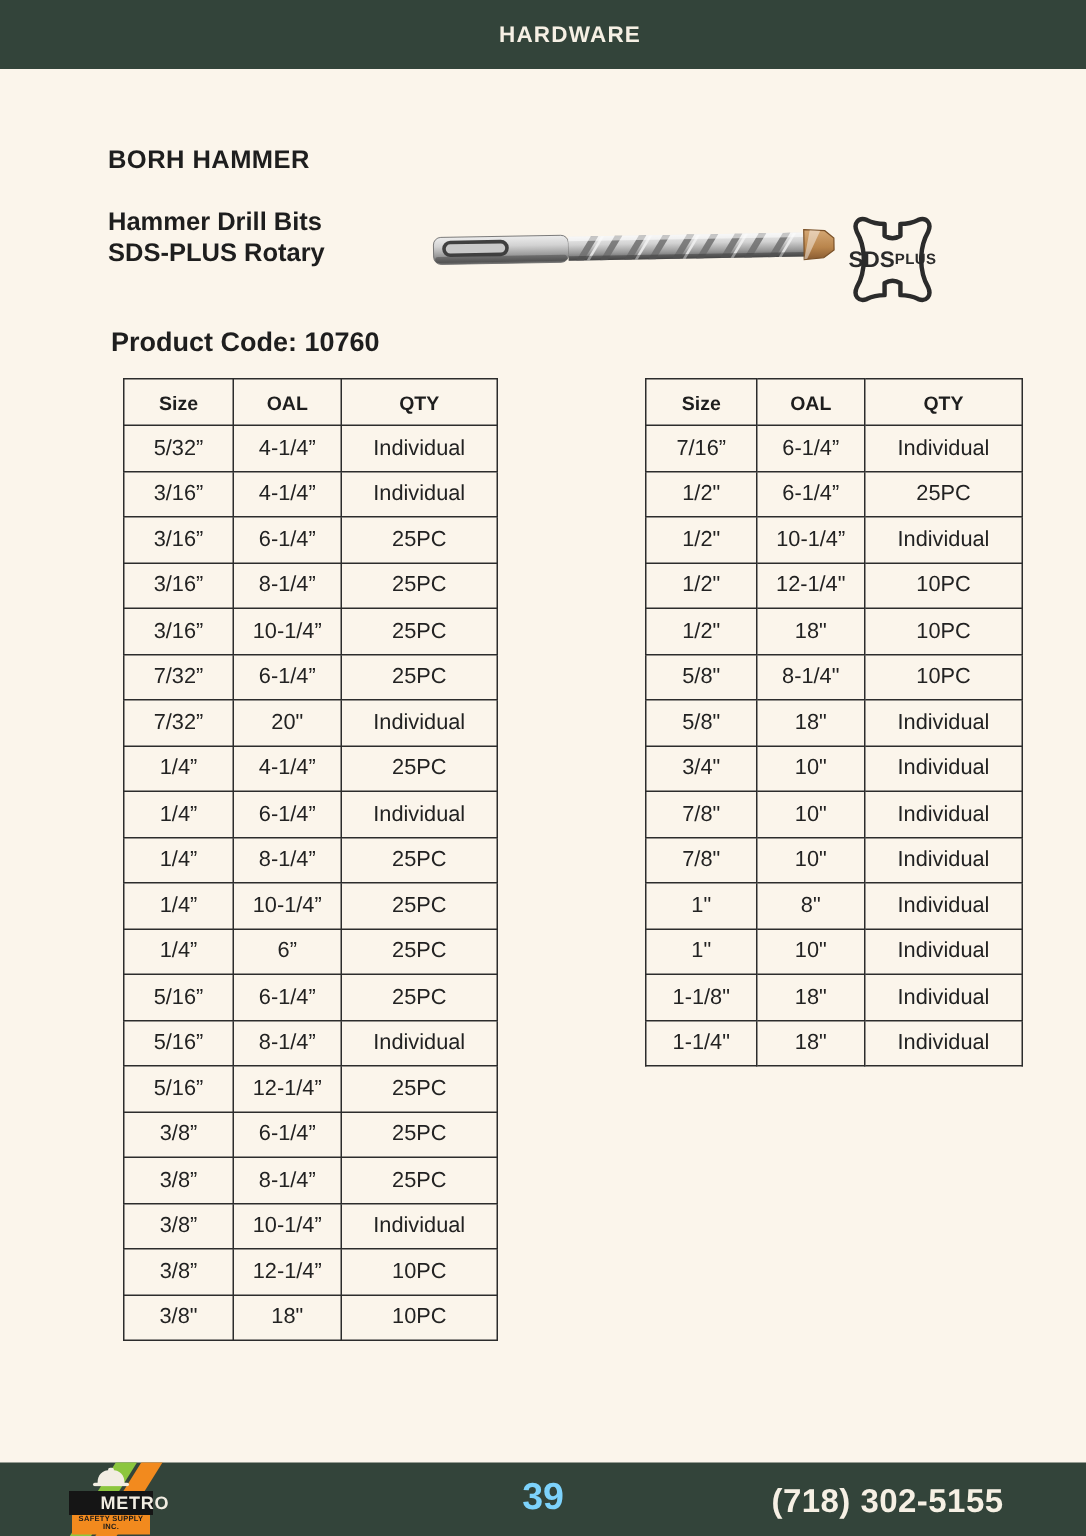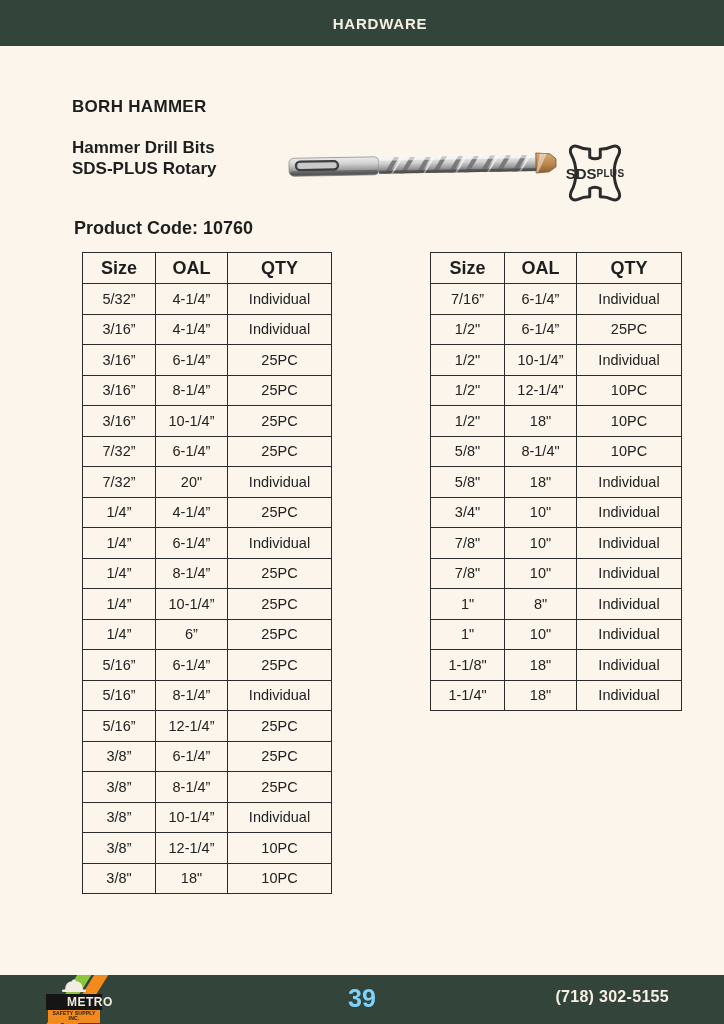--- a/index.html
+++ b/index.html
@@ -27,34 +27,34 @@
   .badge svg{display:block;}
   .badge .txt{position:absolute; left:0; top:0; width:66px; height:72px;
     display:flex; flex-direction:row; align-items:center; justify-content:center;}
   .badge .l1{font-size:15px; font-weight:800; color:#2B2B2B; line-height:15px;}
   .badge .l2{font-size:10px; font-weight:800; color:#2B2B2B; line-height:11px; letter-spacing:.3px;}
   
   table{border-collapse:collapse; table-layout:fixed; background:transparent;}
   .tbl-left{position:absolute; left:82px;  top:252px; width:249px;}
   .tbl-right{position:absolute; left:430px; top:252px; width:251px;}
   th,td{border:1.5px solid #2C2C2C; text-align:center; padding:0;}
-  th{height:30px; font-size:18px; font-weight:800;}
+  th{height:30px; font-size:13px; font-weight:800;}
   td{height:29.5px; font-size:14.5px; font-weight:400; color:#222;}
   
   .bottom-bar{
     position:absolute; left:0; top:975px; width:724px; height:49px;
     background:#33443A; overflow:hidden;
   }
   .page-num{
     position:absolute; left:0; top:9px; width:724px; text-align:center;
     color:#7dd3fc; font-size:25px; font-weight:800;
   }
   .phone{
     position:absolute; right:55px; top:13px;
-    color:#F6F0E4; font-size:16px; font-weight:800; letter-spacing:.3px;
+    color:#F6F0E4; font-size:22px; font-weight:800; letter-spacing:.3px;
   }
   .stripe{position:absolute; top:-14px; height:80px; width:12px; transform:rotate(32deg);}
   .stripe.green{left:62px; background:#8CC63E;}
   .stripe.orange{left:79px; background:#F28A1E;}
   .logo{position:absolute; left:46px; top:3px; width:56px; text-align:center;}
   .logo .hat{margin:0 auto; width:26px; height:13px;}
   .logo .name-box{
     background:#151515; color:#F2EDE2; font-size:12px; font-weight:800;
     letter-spacing:.5px; padding:2px 21px 2px; line-height:12px; margin-top:-2px;
   }

